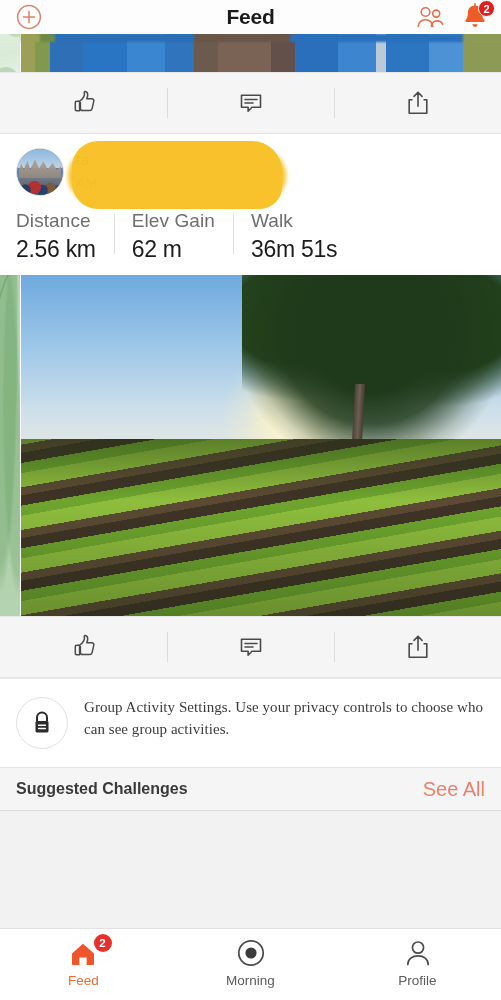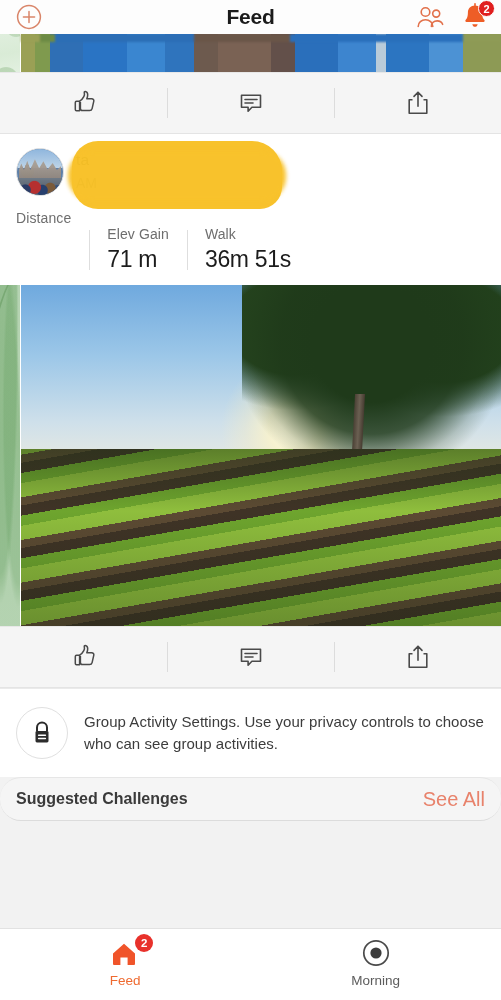--- a/index.html
+++ b/index.html
@@ -158,26 +158,26 @@
     background:#f8c126; border-radius: 24px; filter: blur(2px);
   }
 
   .card-title {
     font-size: 22px; font-weight: bold; color: #121212;
     padding: 18px 16px 0 16px; letter-spacing: -.2px;
   }
 
   .stats { display: flex; padding: 14px 16px 12px 16px; }
   .stat { position: relative; padding-right: 18px; }
-  .stat + .stat { padding-left: 18px; margin-top: 16px; }
+  .stat + .stat { padding-left: 18px; }
   .stat + .stat::before {
     content:""; position:absolute; left:0; top: 4px;
     width: 1px; height: 40px; background: #dedede;
   }
-  .stat-label { font-size: 14px; color: #6e6e6e; letter-spacing: .1px; }
+  .stat-label { font-size: 19px; color: #6e6e6e; letter-spacing: .1px; }
   .stat-value { font-size: 23px; color: #1c1c1c; margin-top: 4px; letter-spacing: -.3px; }
 
   
   .photo-row { display: flex; background: #ffffff; }
   .map-strip {
     width: 20px; height: 341px;
     background: linear-gradient(175deg,#dceddb 0%, #d6ead3 45%, #e3f1e1 100%);
     position: relative; overflow: hidden;
   }
   .map-strip::before {
@@ -245,44 +245,44 @@
   .photo .midrow {
     position:absolute; left:0; right:0; top:60%; height:16%;
     background: repeating-linear-gradient(-8deg,
       #a4c94a 0 10px, #6fa333 10px 18px, #4b3a28 18px 26px);
     opacity:.9;
   }
 
   
   .notice {
     background: #ffffff;
-    display: flex; align-items: center;
+    display: flex; align-items: flex-start;
     padding: 18px 16px;
     border-top: 1px solid #eaeaea;
+    font-family: Liberation Serif, serif;
   }
   .lock-circle {
     width: 52px; height: 52px; flex: 0 0 52px;
     border-radius: 50%; border: 1px solid #e0e0e0;
     display: flex; align-items: center; justify-content: center;
   }
   .notice-text {
     margin-left: 16px;
     font-size: 15px; line-height: 1.45; color: #3c3c3c;
     letter-spacing: .05px;
   }
 
   
   .suggested {
     background: #f5f5f5;
     height: 44px;
     display: flex; align-items: center; justify-content: space-between;
     padding: 0 16px;
     border-top: 1px solid #e6e6e6;
     border-bottom: 1px solid #dcdcdc;
-    border-radius: 21px;
   }
   .sug-title { font-size: 16px; font-weight: bold; color: #3a3a3a; }
   .sug-link { font-size: 20px; color: #e8826b; }
 
   
   .tabbar {
     flex: 0 0 auto;
     height: 72px; background: #ffffff;
     display: flex; align-items: flex-start;
     border-top: 1px solid #e2e2e2;
@@ -381,24 +381,25 @@
           <div class="head-name">ta</div>
           <div class="head-sub">AM</div>
         </div>
         <div class="redaction"></div>
       </div>
 
 
       <div class="stats">
         <div class="stat">
           <div class="stat-label">Distance</div>
+          <div class="stat-value">2.56 km</div>
         </div>
         <div class="stat">
           <div class="stat-label">Elev Gain</div>
-          <div class="stat-value">71 m</div>
+          <div class="stat-value">62 m</div>
         </div>
         <div class="stat">
           <div class="stat-label">Walk</div>
           <div class="stat-value">36m 51s</div>
         </div>
       </div>
 
       <div class="photo-row">
         <div class="map-strip"></div>
         <div class="photo">
@@ -468,16 +469,25 @@
     <div class="tab">
       <div class="tab-ico">
         <svg width="30" height="30" viewBox="0 0 30 30" fill="none">
           <circle cx="15" cy="15" r="12.2" stroke="#4a4a4a" stroke-width="1.7"></circle>
           <circle cx="15" cy="15" r="5.6" fill="#3c3c3c"></circle>
         </svg>
       </div>
       <div class="tab-label">Morning</div>
     </div>
 
+    <div class="tab">
+      <div class="tab-ico">
+        <svg width="30" height="30" viewBox="0 0 30 30" fill="none">
+          <circle cx="15" cy="9.6" r="5.6" stroke="#4a4a4a" stroke-width="1.7"></circle>
+          <path d="M4.8 26.4c0-5.4 4.6-8.6 10.2-8.6s10.2 3.2 10.2 8.6" stroke="#4a4a4a" stroke-width="1.7" stroke-linecap="round"></path>
+        </svg>
+      </div>
+      <div class="tab-label">Profile</div>
+    </div>
 
 
   </div>
 </div>
 
 </body></html>

